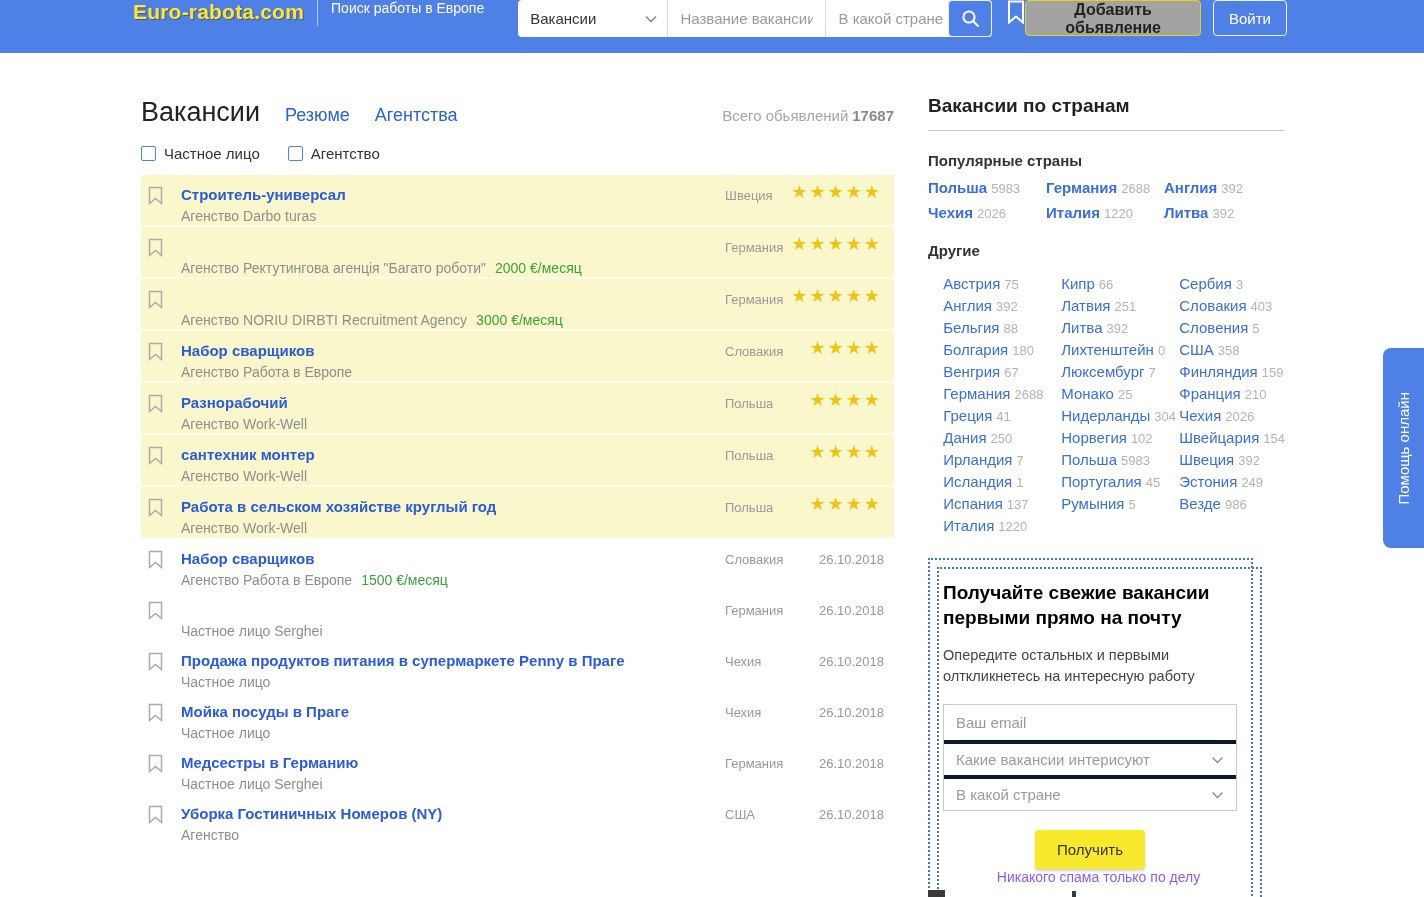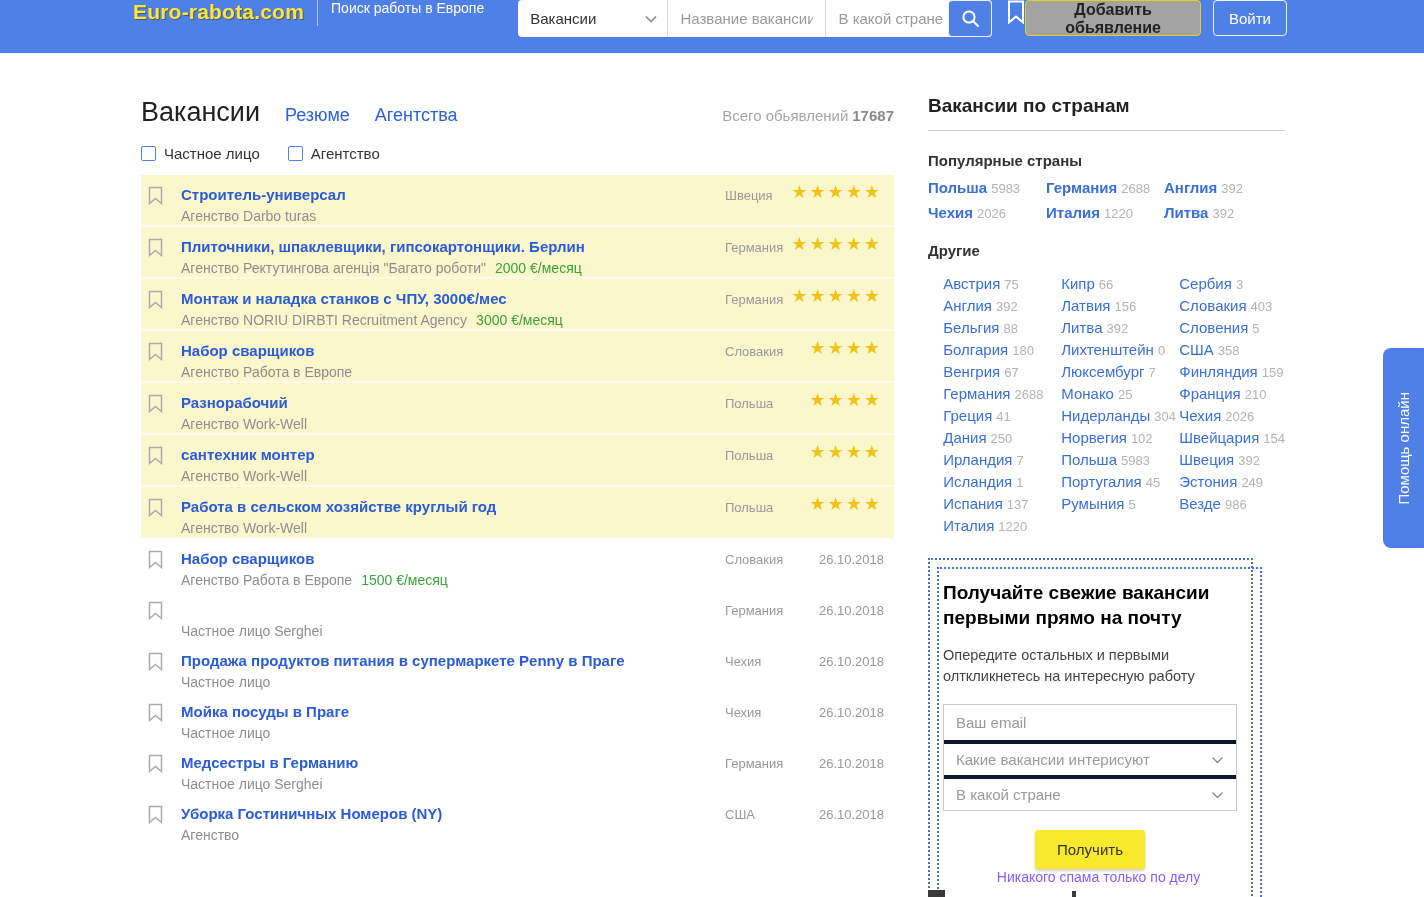--- a/index.html
+++ b/index.html
@@ -173,30 +173,28 @@
             </svg></span>
           <a class="jt">Строитель-универсал</a>
           <div class="js"><span class="ag">Агенство Darbo turas</span><span class="pr"></span></div>
           <span class="co">Швеция</span>
           <span class="st">★★★★★</span>
         </div>
         <div class="job-row hl">
           <span class="bm"><svg width="15" height="19" viewBox="0 0 15 19">
               <path d="M1.5 1.5 h12 v16 l-6 -5 l-6 5 z" fill="none" stroke="#ababab" stroke-width="1.5"></path>
             </svg></span>
-          <a class="jt">Плиточники, шпаклевщики, гипсокартонщики. Берлин</a>
           <div class="js"><span class="ag">Агенство Ректутингова агенція "Багато роботи"</span><span class="pr">2000 €/месяц</span></div>
           <span class="co">Германия</span>
           <span class="st">★★★★★</span>
         </div>
         <div class="job-row hl">
           <span class="bm"><svg width="15" height="19" viewBox="0 0 15 19">
               <path d="M1.5 1.5 h12 v16 l-6 -5 l-6 5 z" fill="none" stroke="#ababab" stroke-width="1.5"></path>
             </svg></span>
-          <a class="jt">Монтаж и наладка станков с ЧПУ, 3000€/мес</a>
           <div class="js"><span class="ag">Агенство NORIU DIRBTI Recruitment Agency</span><span class="pr">3000 €/месяц</span></div>
           <span class="co">Германия</span>
           <span class="st">★★★★★</span>
         </div>
         <div class="job-row hl">
           <span class="bm"><svg width="15" height="19" viewBox="0 0 15 19">
               <path d="M1.5 1.5 h12 v16 l-6 -5 l-6 5 z" fill="none" stroke="#ababab" stroke-width="1.5"></path>
             </svg></span>
           <a class="jt">Набор сварщиков</a>
           <div class="js"><span class="ag">Агенство Работа в Европе</span><span class="pr"></span></div>
@@ -309,21 +307,21 @@
           <div class="citem"><a class="cb">Германия</a><span class="cc">2688</span></div>
           <div class="citem"><a class="cb">Греция</a><span class="cc">41</span></div>
           <div class="citem"><a class="cb">Дания</a><span class="cc">250</span></div>
           <div class="citem"><a class="cb">Ирландия</a><span class="cc">7</span></div>
           <div class="citem"><a class="cb">Исландия</a><span class="cc">1</span></div>
           <div class="citem"><a class="cb">Испания</a><span class="cc">137</span></div>
           <div class="citem"><a class="cb">Италия</a><span class="cc">1220</span></div>
         </div>
         <div class="ocol">
           <div class="citem"><a class="cb">Кипр</a><span class="cc">66</span></div>
-          <div class="citem"><a class="cb">Латвия</a><span class="cc">156</span></div>
+          <div class="citem"><a class="cb">Латвия</a><span class="cc">251</span></div>
           <div class="citem"><a class="cb">Литва</a><span class="cc">392</span></div>
           <div class="citem"><a class="cb">Лихтенштейн</a><span class="cc">0</span></div>
           <div class="citem"><a class="cb">Люксембург</a><span class="cc">7</span></div>
           <div class="citem"><a class="cb">Монако</a><span class="cc">25</span></div>
           <div class="citem"><a class="cb">Нидерланды</a><span class="cc">304</span></div>
           <div class="citem"><a class="cb">Норвегия</a><span class="cc">102</span></div>
           <div class="citem"><a class="cb">Польша</a><span class="cc">5983</span></div>
           <div class="citem"><a class="cb">Португалия</a><span class="cc">45</span></div>
           <div class="citem"><a class="cb">Румыния</a><span class="cc">5</span></div>
         </div>

